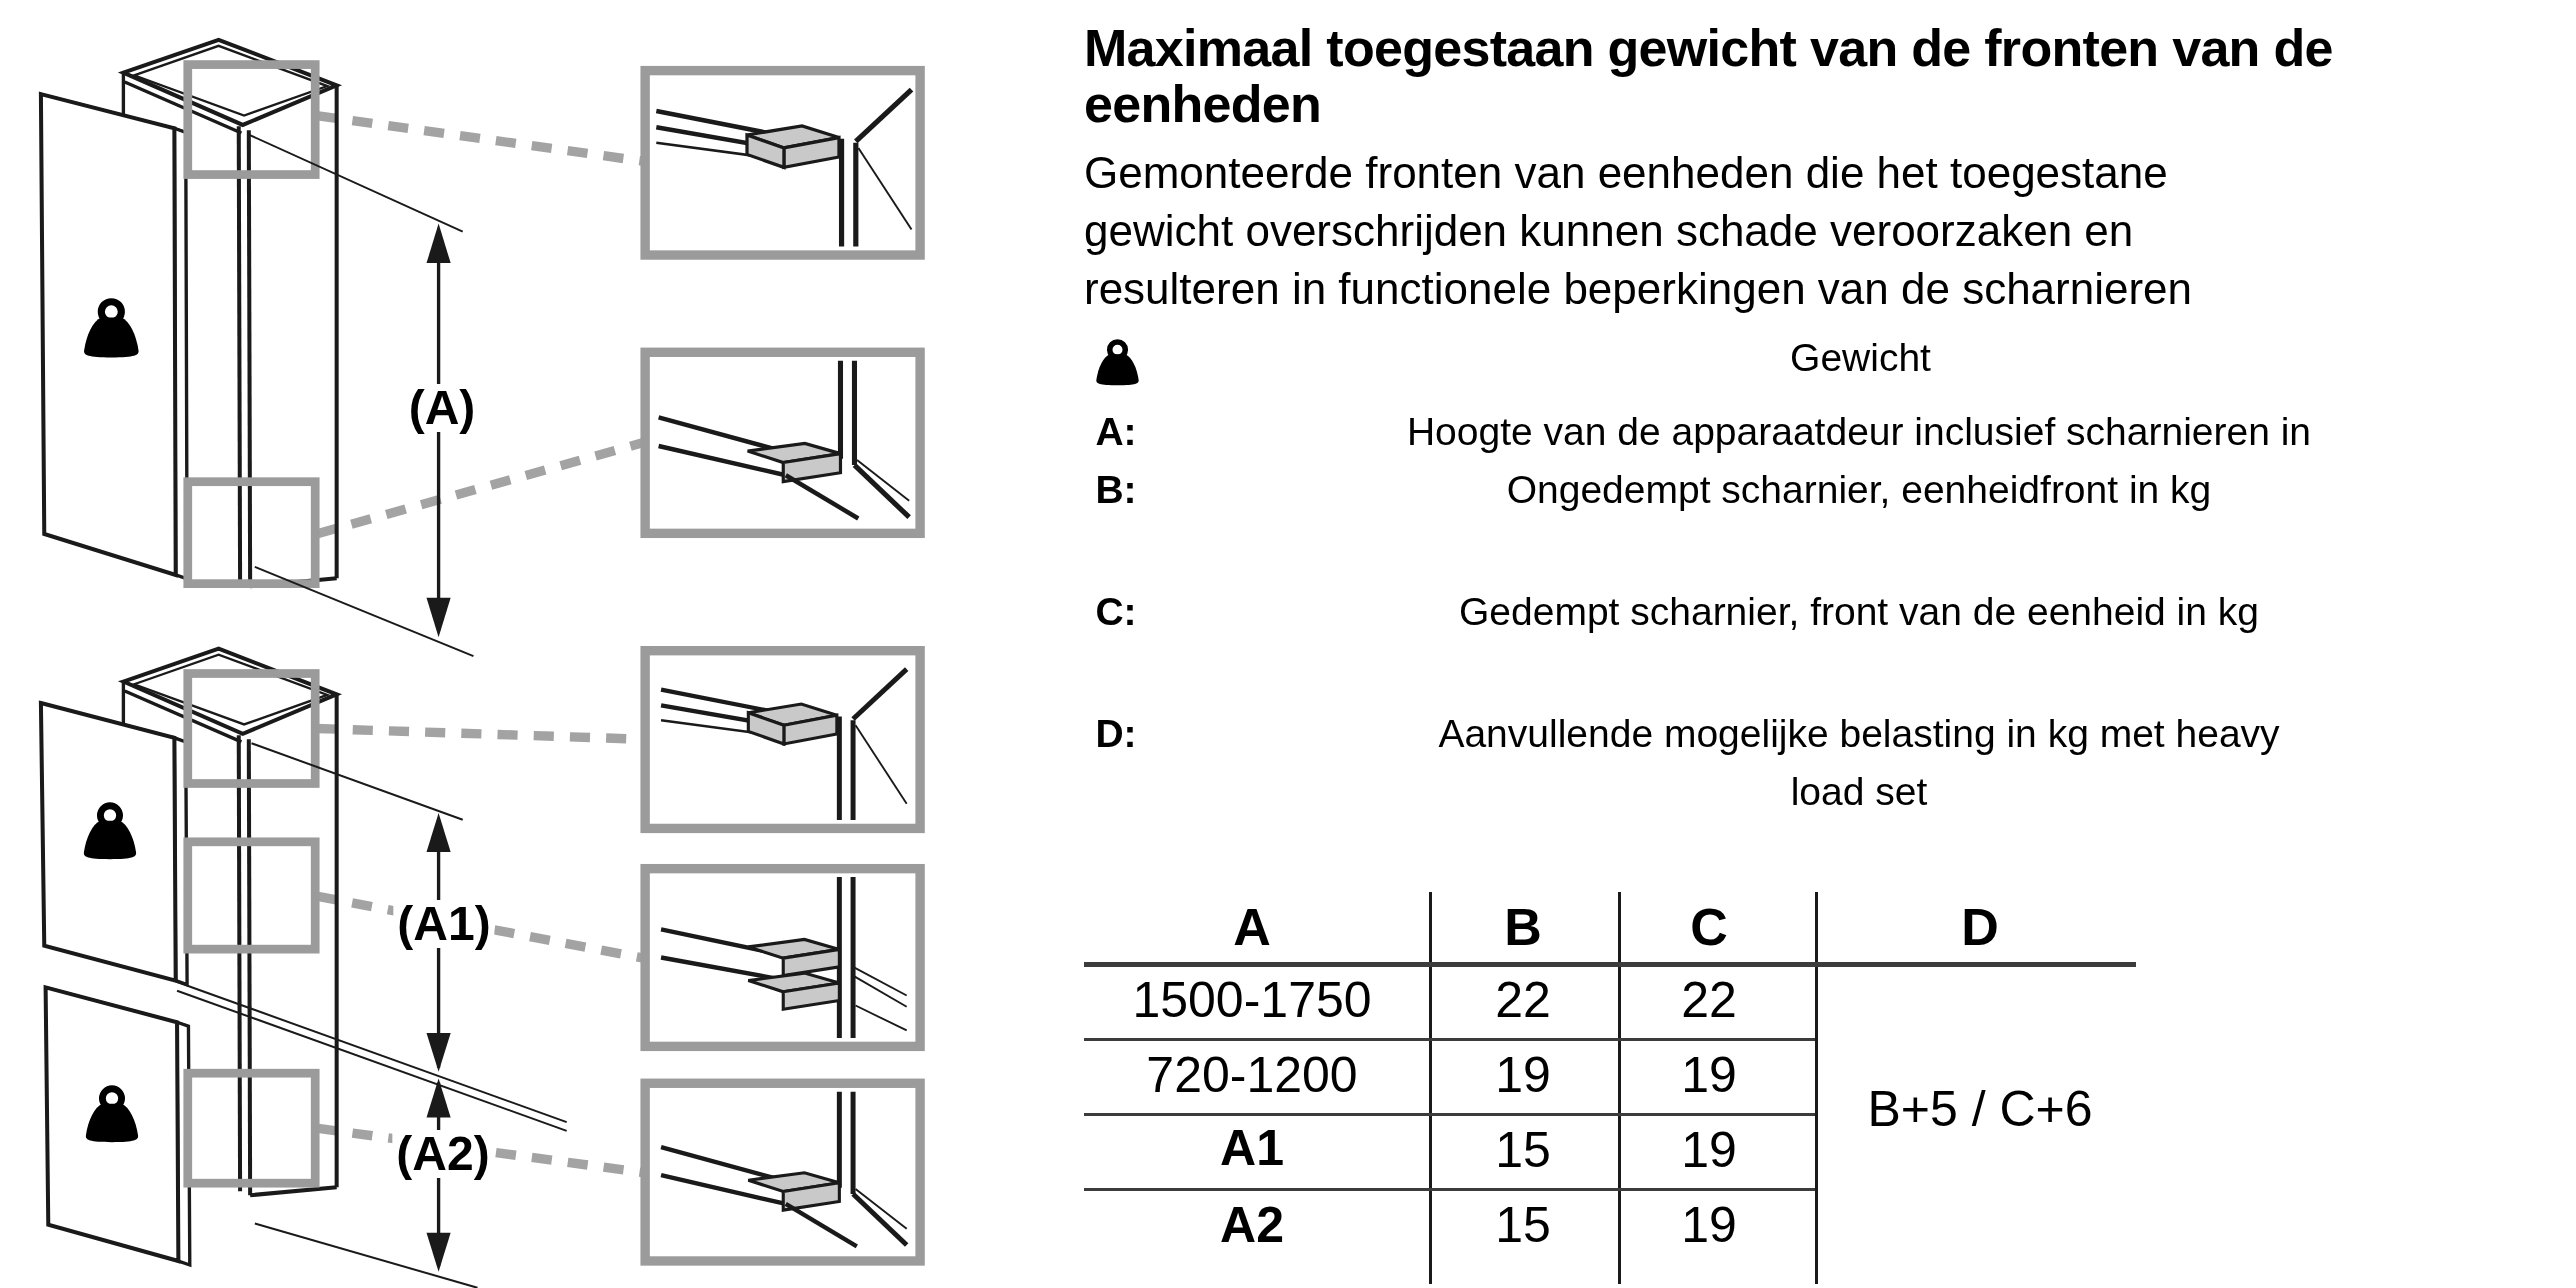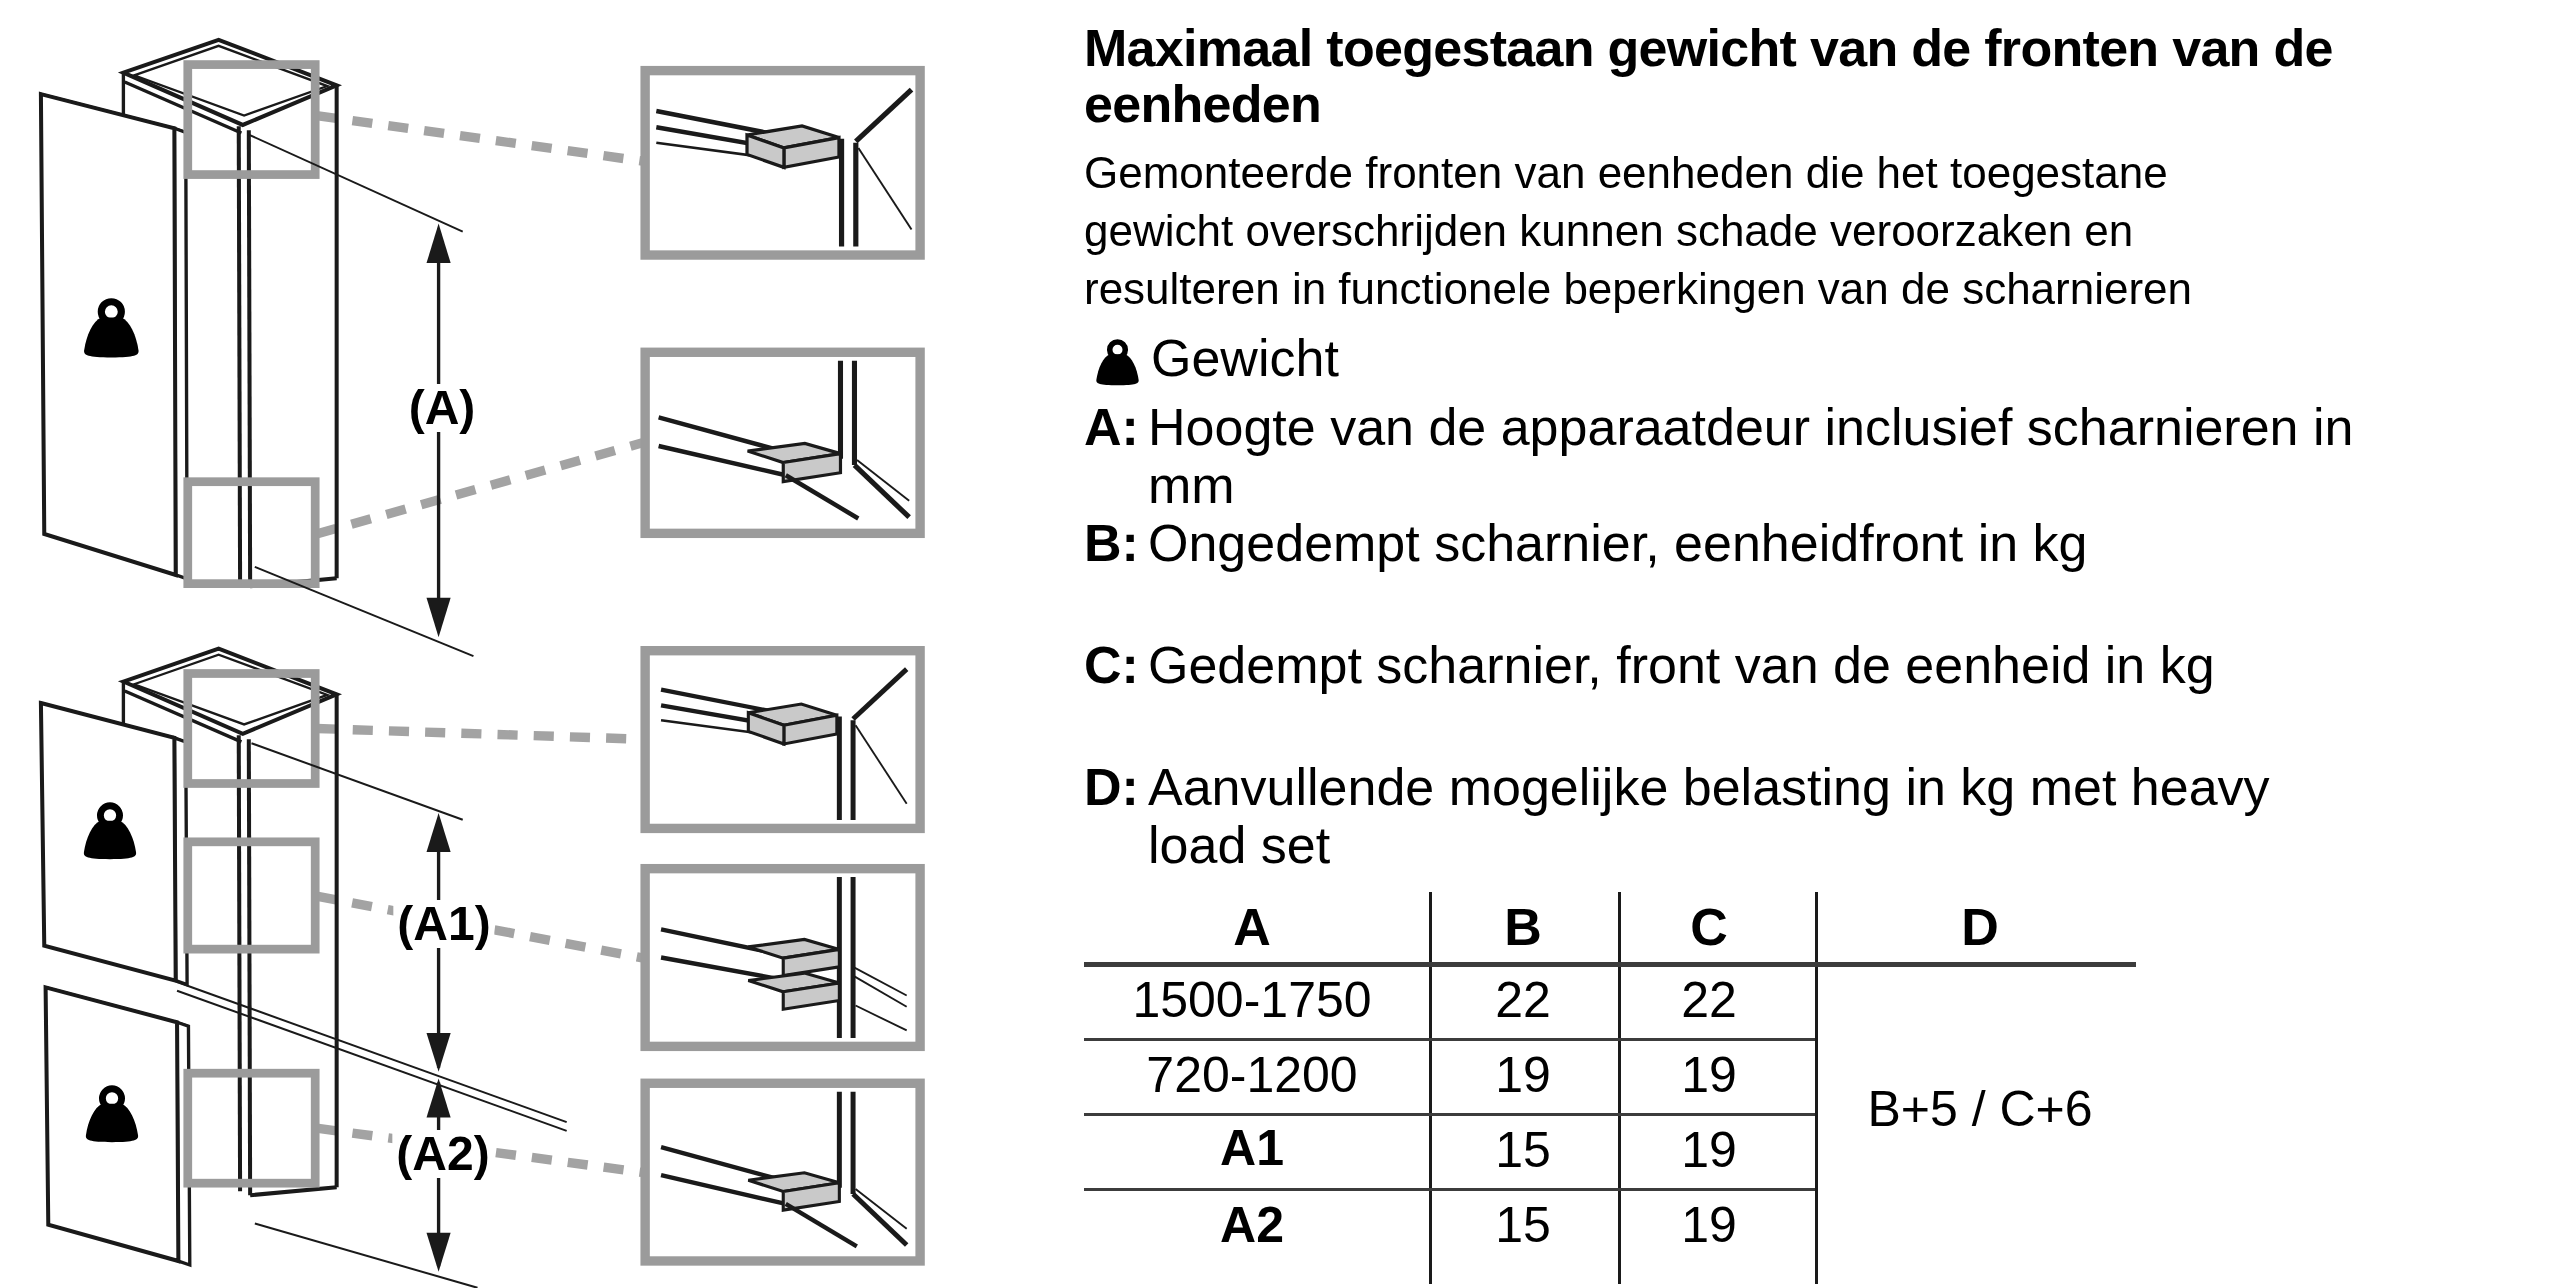--- a/index.html
+++ b/index.html
@@ -6,21 +6,21 @@
   #app{position:relative;width:2576px;height:1288px;background:#ffffff;overflow:hidden;
        font-family:"Liberation Sans","DejaVu Sans",sans-serif;color:#000;}
   
   #art{position:absolute;left:0;top:0;width:1073px;height:1288px;}
   .dimlabel{position:absolute;transform:translate(-50%,-50%);font-weight:bold;font-size:48px;
             background:#ffffff;padding:0 4px;line-height:1;white-space:nowrap;}
   
   #textcol{position:absolute;left:1084px;top:20px;width:1486px;}
   #title{font-size:52px;font-weight:bold;line-height:56px;letter-spacing:-0.7px;}
   #intro{font-size:44px;line-height:58px;margin-top:12px;}
-  #legend{margin-top:10.7px;font-size:52px;line-height:58px;}
+  #legend{margin-top:10.7px;font-size:39px;line-height:58px;text-align:center;}
   .lrow{display:flex;align-items:flex-start;}
   .lrow.gap{margin-top:64px;}
   .lprefix{font-weight:bold;width:64px;flex:0 0 64px;}
   .licon{width:67px;flex:0 0 67px;padding-top:4px;}
   .ltext{flex:1;}
   
   #table{position:absolute;left:1084px;top:892px;width:1053px;height:397px;font-size:50px;}
   .vline{position:absolute;top:0;width:3.4px;height:392px;background:#1a1a1a;}
   .hline{position:absolute;left:0;background:#3c3c3c;}
   .cell{position:absolute;transform:translate(-50%,-50%);white-space:nowrap;line-height:1;}
@@ -209,21 +209,20 @@
               <use href="#sym-weight" x="-45" y="-50" width="90" height="90"></use>
             </svg></span>
           <div class="ltext">
             <div>Gewicht</div>
           </div>
         </div>
         <div class="lrow">
           <span class="lprefix">A:</span>
           <div class="ltext">
             <div>Hoogte van de apparaatdeur inclusief scharnieren in</div>
-            <div>mm</div>
           </div>
         </div>
         <div class="lrow">
           <span class="lprefix">B:</span>
           <div class="ltext">
             <div>Ongedempt scharnier, eenheidfront in kg</div>
           </div>
         </div>
         <div class="lrow gap">
           <span class="lprefix">C:</span>

